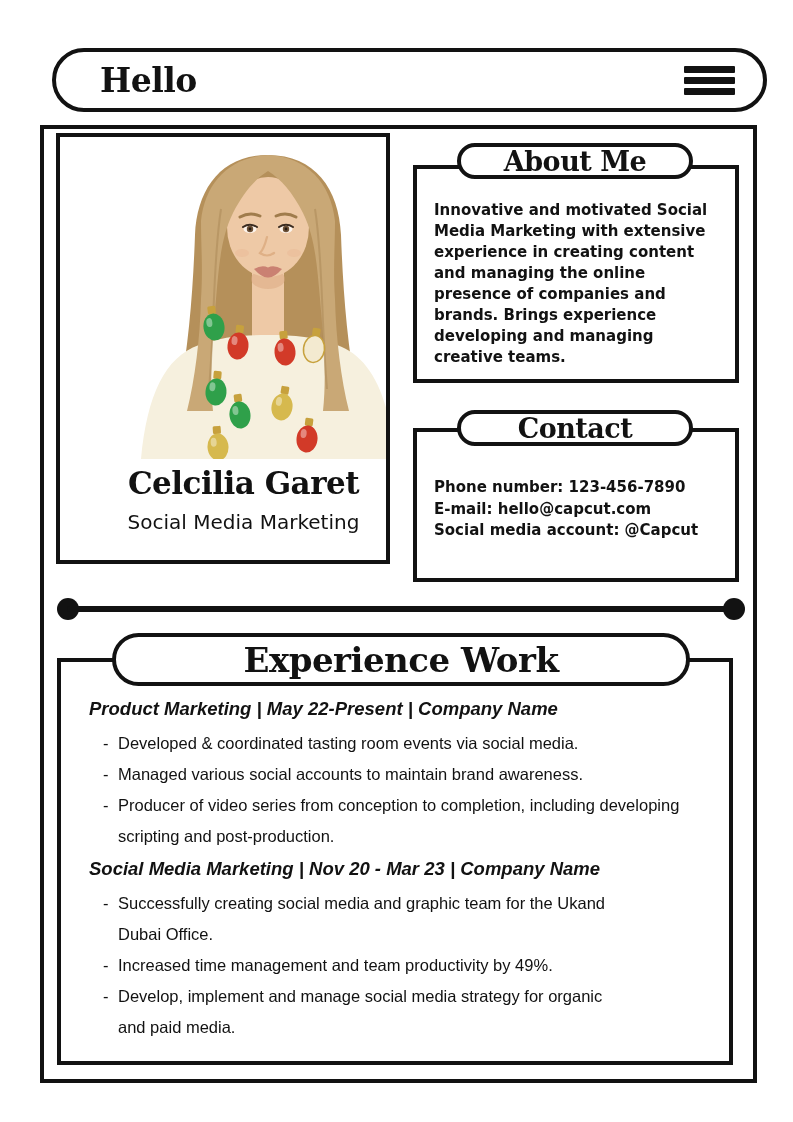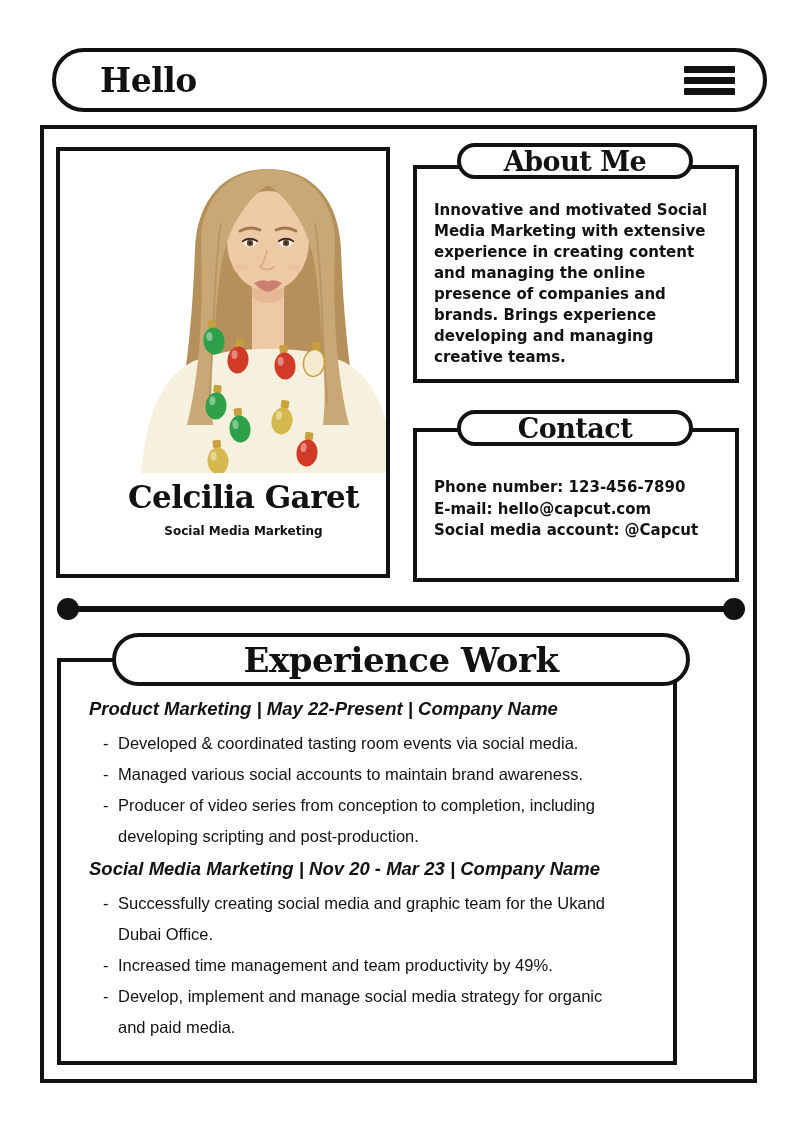--- a/index.html
+++ b/index.html
@@ -18,26 +18,26 @@
              display:flex;align-items:center;justify-content:space-between;padding:0 28px 0 44px;}
   .brand{font-family:"DejaVu Serif",serif;font-weight:bold;font-size:33px;letter-spacing:-0.5px;}
   .hamburger{display:flex;flex-direction:column;gap:4px;width:51px;cursor:pointer;}
   .hamburger span{display:block;height:7px;background:var(--ink);border-radius:1px;}
 
   
   .frame{position:absolute;left:40px;top:125px;width:717px;height:958px;
          border:4px solid var(--ink);background:var(--paper);}
 
   
-  .photo-box{position:absolute;left:12px;top:18px;width:334px;height:431px;
+  .photo-box{position:absolute;left:12px;top:4px;width:334px;height:431px;
              border:4px solid var(--ink);background:#fff;text-align:center;overflow:hidden;padding-left:41px;}
   .portrait{display:block;margin:12px auto 0;}
   .person-name{font-family:"DejaVu Serif",serif;font-weight:bold;font-size:31px;
                letter-spacing:-0.5px;margin-top:6px;}
-  .person-role{font-size:12px;font-weight:bold;margin-top:9px;}
+  .person-role{font-size:20px;font-weight:normal;margin-top:9px;}
 
   
   .panel{position:absolute;border:4px solid var(--ink);background:var(--paper);}
   .pill{position:absolute;border:4px solid var(--ink);background:var(--paper);border-radius:999px;
         display:flex;align-items:center;justify-content:center;z-index:2;
         font-family:"DejaVu Serif",serif;font-weight:bold;letter-spacing:-0.5px;}
   .about-pill{left:413px;top:14px;width:236px;height:36px;font-size:27px;}
   .about-panel{left:369px;top:36px;width:326px;height:218px;}
   .about-text{padding:31px 12px 0 17px;font-weight:bold;font-size:15px;line-height:21px;}
   .contact-pill{left:413px;top:281px;width:236px;height:36px;font-size:27px;}
@@ -46,21 +46,21 @@
 
   
   .divider{position:absolute;left:13px;top:469px;width:688px;height:22px;}
   .divider .line{position:absolute;left:10px;right:10px;top:8px;height:6px;background:var(--ink);border-radius:3px;}
   .divider .dot{position:absolute;width:22px;height:22px;border-radius:50%;background:var(--ink);top:0;}
   .divider .dot.left{left:0;}
   .divider .dot.right{right:0;}
 
   
   .exp-pill{left:68px;top:504px;width:578px;height:53px;font-size:34px;}
-  .exp-panel{left:13px;top:529px;width:620px;height:407px;padding:36px 20px 0 28px;}
+  .exp-panel{left:13px;top:529px;width:676px;height:407px;padding:36px 20px 0 28px;}
   .job-title{font-family:"Liberation Sans",sans-serif;font-size:18.5px;font-weight:bold;
              font-style:italic;margin-bottom:8px;}
   .job + .job{margin-top:6px;}
   .bullet{display:flex;font-family:"Liberation Sans",sans-serif;font-size:16.5px;line-height:31px;margin-left:14px;}
   .bullet .dash{width:15px;flex:none;}
   .bullet .btext{max-width:590px;}
   .jobs-list .job:nth-child(2) .btext{max-width:500px;}
 
   
   .c-hairback{fill:var(--hair-dark);}

